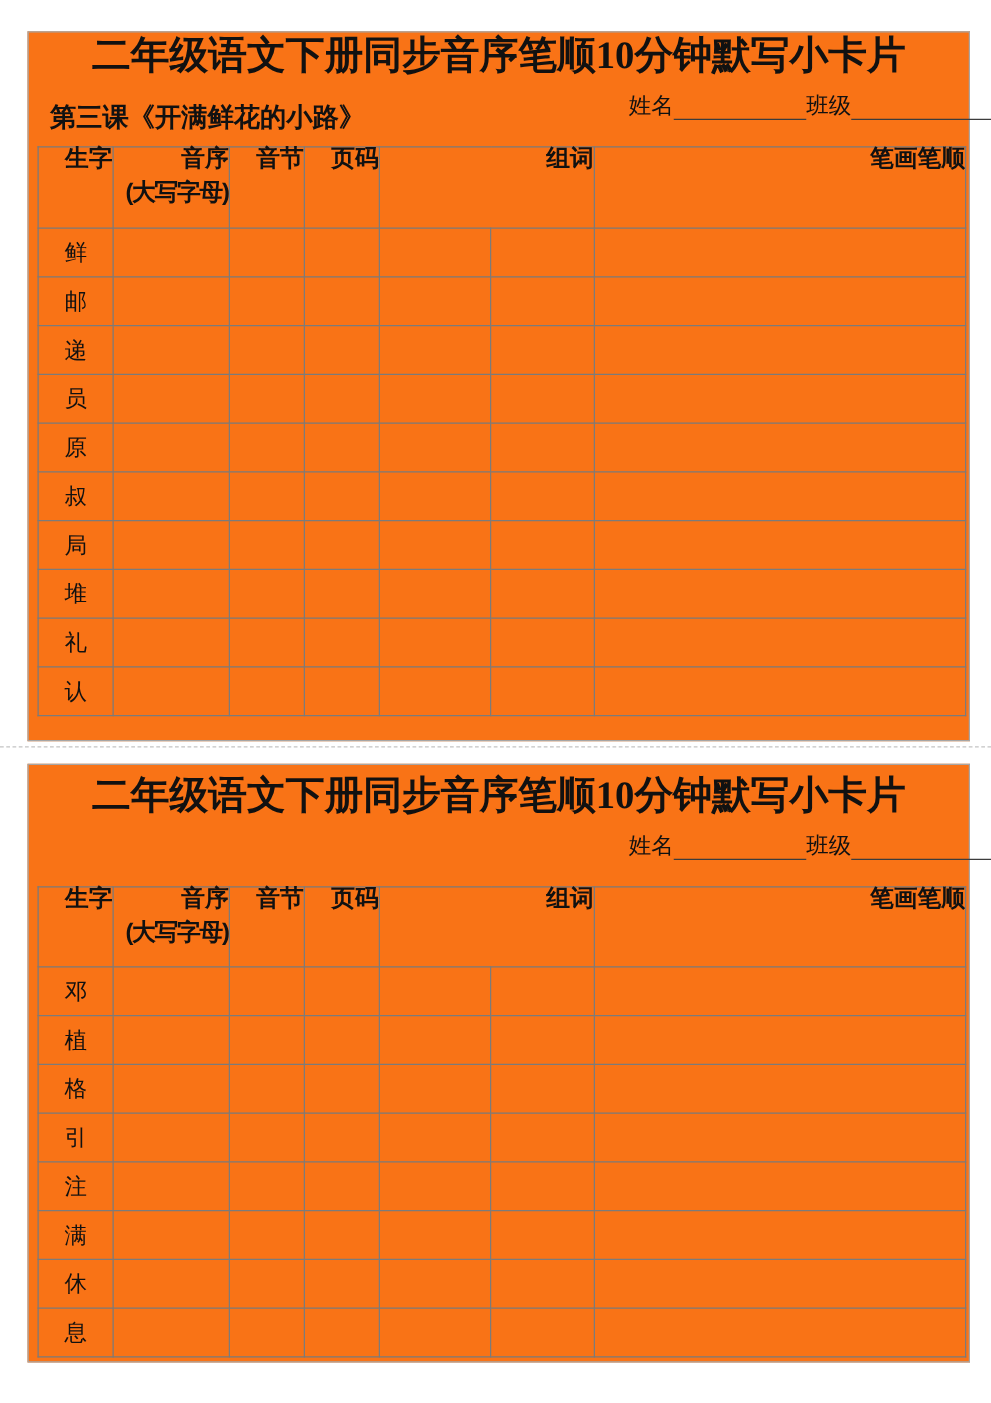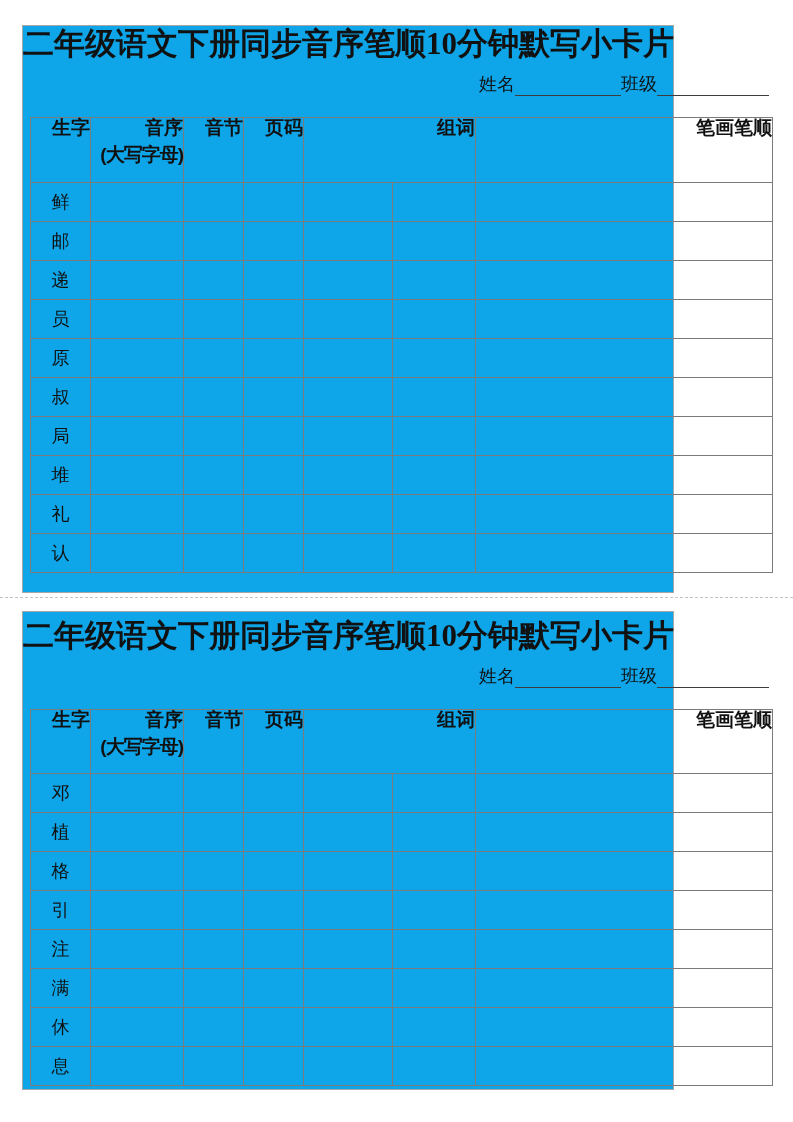--- a/index.html
+++ b/index.html
@@ -7,24 +7,24 @@
     width: 793px; height: 1122px;
     background: #ffffff;
     position: relative;
     font-family: "Liberation Serif", "DejaVu Serif", serif;
     color: #111111;
     overflow: hidden;
   }
   .card {
     position: absolute;
     left: 22px;
-    width: 652px;
+    width: 754px;
     border: 1px solid #a6a6a6;
     box-sizing: border-box;
-    background: #0ea5e9;
+    background: #f97316;
   }
   .card.card1 { top: 25px;  height: 568px; }
   .card.card2 { top: 611px; height: 479px; }
 
   .card-title {
     margin: 0;
     padding-top: 2px;
     text-align: center;
     font-size: 31px;
     line-height: 1.05;
@@ -40,21 +40,21 @@
     position: absolute;
     left: 17px;
     bottom: 9px;
     font-size: 21px;
     font-weight: bold;
     font-family: "Liberation Sans", "DejaVu Sans", sans-serif;
     white-space: nowrap;
   }
   .name-class {
     position: absolute;
-    left: 456px;
+    left: 480px;
     top: 11px;
     font-size: 18px;
     white-space: nowrap;
     font-family: "Liberation Serif", "DejaVu Serif", serif;
   }
   .blank {
     display: inline-block;
     height: 19px;
     border-bottom: 1px solid #3c3c3c;
     vertical-align: bottom;
@@ -104,20 +104,21 @@
     border-top: 1px dashed #c4c4c4;
   }
 </style>
 </head>
 <body>
 
 <section class="card card1">
   <h1 class="card-title">二年级语文下册同步音序笔顺10分钟默写小卡片</h1>
 
   <div class="meta-row">
+    <div class="lesson">第三课《开满鲜花的小路》</div>
     <div class="name-class">
       <span>姓名</span><span class="blank name-blank"></span><span>班级</span><span class="blank class-blank"></span>
     </div>
   </div>
 
   <table class="grid">
     <colgroup>
       <col style="width:60px">
         <col style="width:93px">
         <col style="width:60px">

